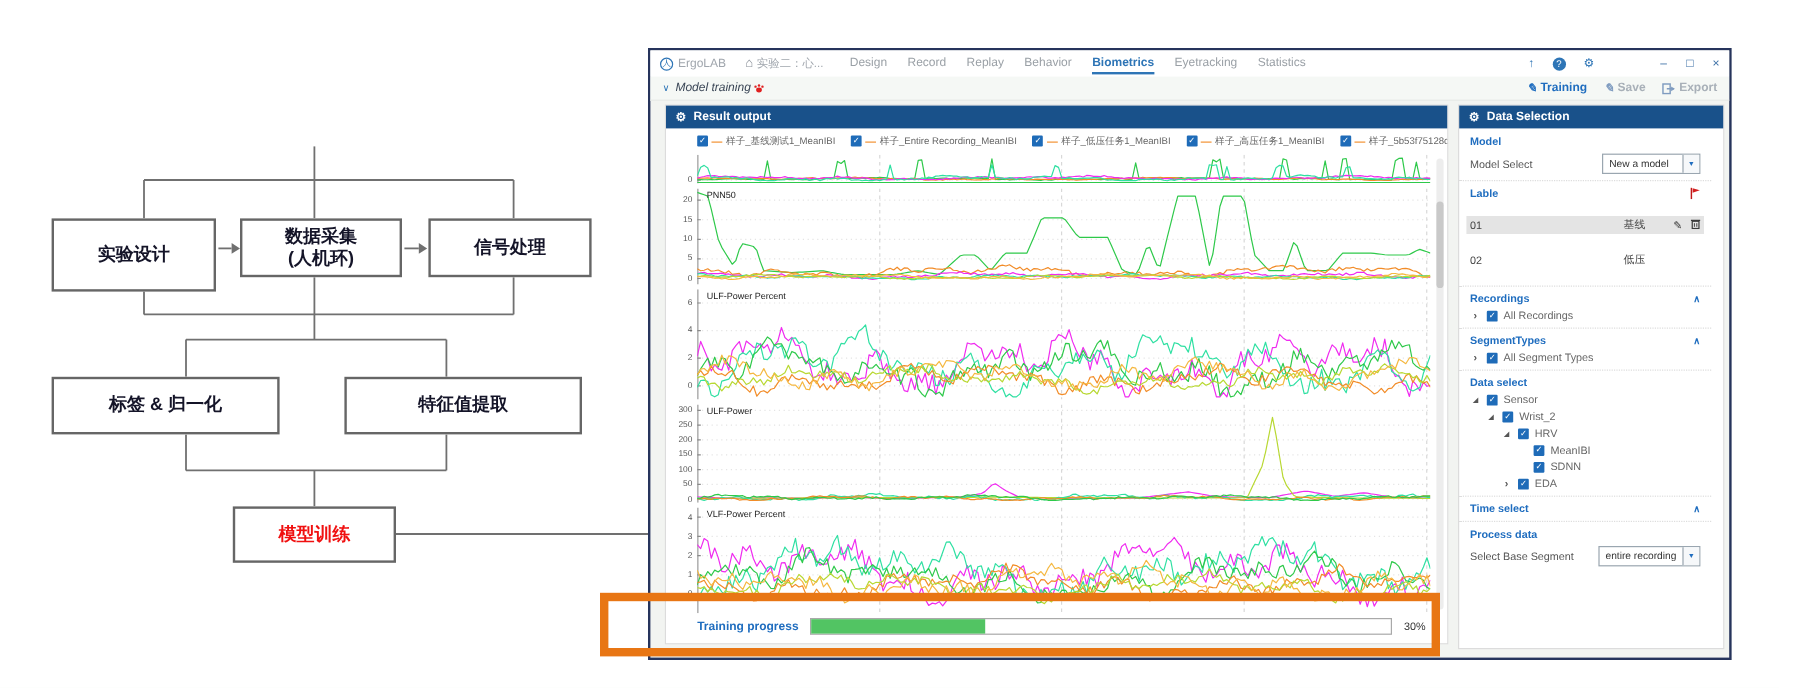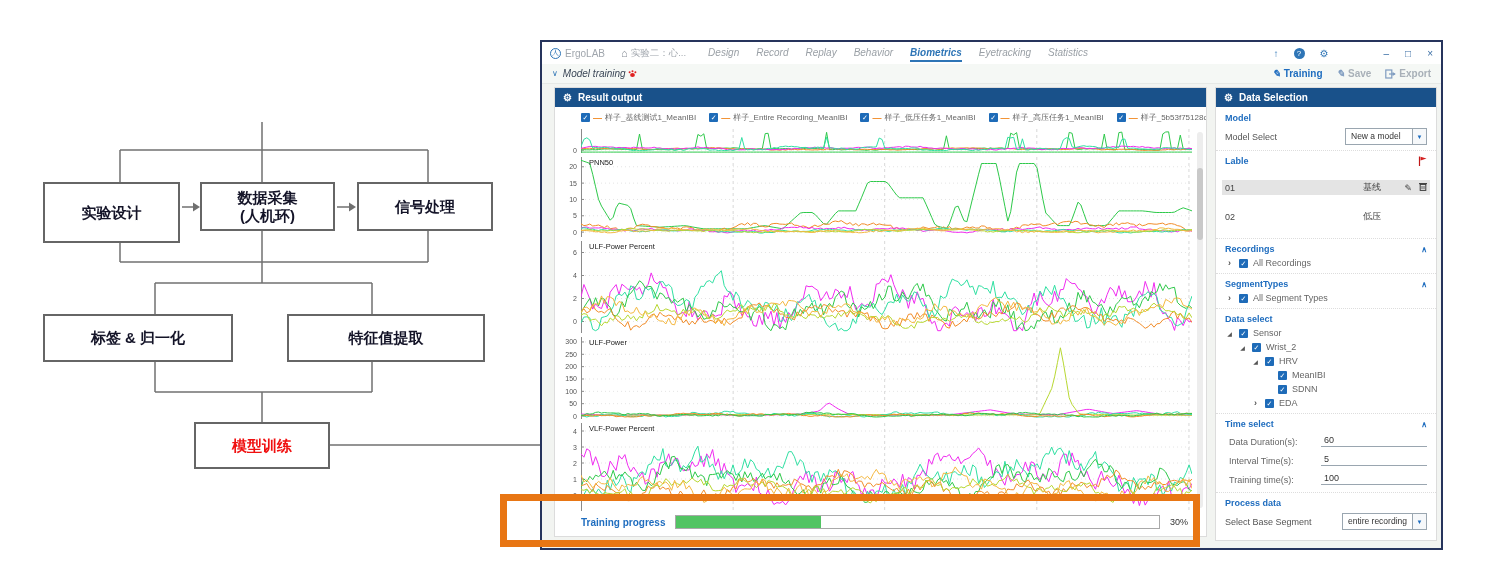--- a/index.html
+++ b/index.html
@@ -22,21 +22,21 @@
   .n-train span{color:#f01010;}
 
   
   .window{position:absolute;left:540px;top:40px;width:903px;height:510px;border:2px solid #26345c;background:#f2f4f1;}
   .titlebar{position:absolute;left:0;top:0;right:0;height:22px;background:#fff;display:flex;align-items:center;padding:0 8px;gap:0;}
   .logo{width:11px;height:11px;border:1.2px solid #2e75b6;border-radius:50%;display:inline-flex;align-items:center;justify-content:center;color:#2e75b6;font-size:7px;margin-right:4px;flex:0 0 auto;}
   .appname{color:#a0a6ad;font-size:10px;margin-right:16px;}
   .home-ic{color:#8a9099;font-size:11px;margin-right:3px;}
   .project{color:#a0a6ad;font-size:9.5px;margin-right:22px;white-space:nowrap;}
   .tabs{display:flex;gap:17px;font-size:10px;color:#9aa0a6;}
-  .tab{cursor:default;padding:3px 0 2px 0;font-style:italic;}
+  .tab{cursor:default;padding:3px 0 2px 0;}
   .tab.active{color:#2e75b6;font-weight:bold;border-bottom:2px solid #2e75b6;}
   .tb-icons{margin-left:auto;display:flex;gap:15px;color:#2e75b6;font-size:10px;align-items:center;margin-right:55px;}
   .help-ic{width:11px;height:11px;border-radius:50%;background:#2e75b6;color:#fff;font-size:8px;display:inline-flex;align-items:center;justify-content:center;}
   .win-ctrl{display:flex;gap:16px;color:#3a6ea5;font-size:10px;align-items:center;}
 
   .toolbar{position:absolute;left:0;top:22px;right:0;height:20px;background:#f5f8f5;border-bottom:1px solid #e6e9e6;display:flex;align-items:center;padding:0 10px;}
   .chev{color:#2e75b6;font-size:8px;margin-right:5px;}
   .bc{color:#3a4656;font-size:10px;font-style:italic;}
   .paw{margin-left:2px;}
   .tb-actions{margin-left:auto;display:flex;gap:14px;align-items:center;font-size:10px;}
@@ -64,21 +64,21 @@
   .chart-row svg{position:absolute;left:26px;top:0;}
   .vscroll{position:absolute;right:3px;top:44px;width:6px;height:376px;background:#ededed;border-radius:3px;}
   .vscroll .thumb{position:absolute;left:0;top:36px;width:6px;height:72px;background:#c9c9c9;border-radius:3px;}
   .progress-row{position:absolute;left:26px;right:18px;bottom:5px;height:18px;display:flex;align-items:center;}
   .plabel{color:#1f6dbf;font-size:10px;font-weight:bold;flex:0 0 auto;}
   .pbar{flex:1;height:14px;border:1px solid #a9a9a9;background:#fff;margin:0 10px;position:relative;}
   .pfill{position:absolute;left:0;top:0;bottom:0;background:#52c463;}
   .pval{font-size:9px;color:#333;flex:0 0 auto;}
 
   .data-panel{position:absolute;left:673px;top:45px;width:222px;height:454px;background:#fff;border:1px solid #dcdcdc;}
-  .pbody{padding:6px 9px 0 9px;font-size:9px;color:#555;}
+  .pbody{padding:6px 19px 0 9px;font-size:9px;color:#555;}
   .sec-head{color:#1f6dbf;font-weight:bold;font-size:9px;}
   .sec-head-row{display:flex;align-items:center;justify-content:space-between;margin:2px 0;}
   .chev-up{color:#1f6dbf;font-size:8px;font-weight:bold;}
   .divider{border-top:1px dotted #ddd;margin:5px -9px 5px -9px;}
   .row{display:flex;align-items:center;justify-content:space-between;margin:5px 0;}
   .lbl{color:#555;}
   .dropdown{display:inline-flex;align-items:stretch;border:1px solid #9aa6b0;height:17px;background:#fff;}
   .dropdown .val{padding:2px 5px;font-size:8.5px;color:#333;min-width:66px;}
   .dd-arrow{width:14px;border-left:1px solid #9aa6b0;display:flex;align-items:center;justify-content:center;font-size:6px;color:#1f6dbf;background:#f6f8fa;}
   .lab-row{display:flex;align-items:center;height:15px;padding:0 3px;margin:14px -3px;}
@@ -501,34 +501,20 @@
               <span>EDA</span>
             </div>
           </div>
 
         <div class="divider"></div>
 
         <div class="sec-head-row">
           <span class="sec-head">Time select</span>
           <span class="chev-up">∧</span>
         </div>
-        <div id="time-fields">
-            <div class="tf-row">
-              <span class="tf-label">Data Duration(s):</span>
-              <span class="tf-value">60</span>
-            </div>
-            <div class="tf-row">
-              <span class="tf-label">Interval Time(s):</span>
-              <span class="tf-value">5</span>
-            </div>
-            <div class="tf-row">
-              <span class="tf-label">Training time(s):</span>
-              <span class="tf-value">100</span>
-            </div>
-          </div>
 
         <div class="divider"></div>
 
         <div class="sec-head">Process data</div>
         <div class="row">
           <span class="lbl">Select Base Segment</span>
           <div class="dropdown">
             <span class="val">entire recording</span>
             <span class="dd-arrow">▼</span>
           </div>

